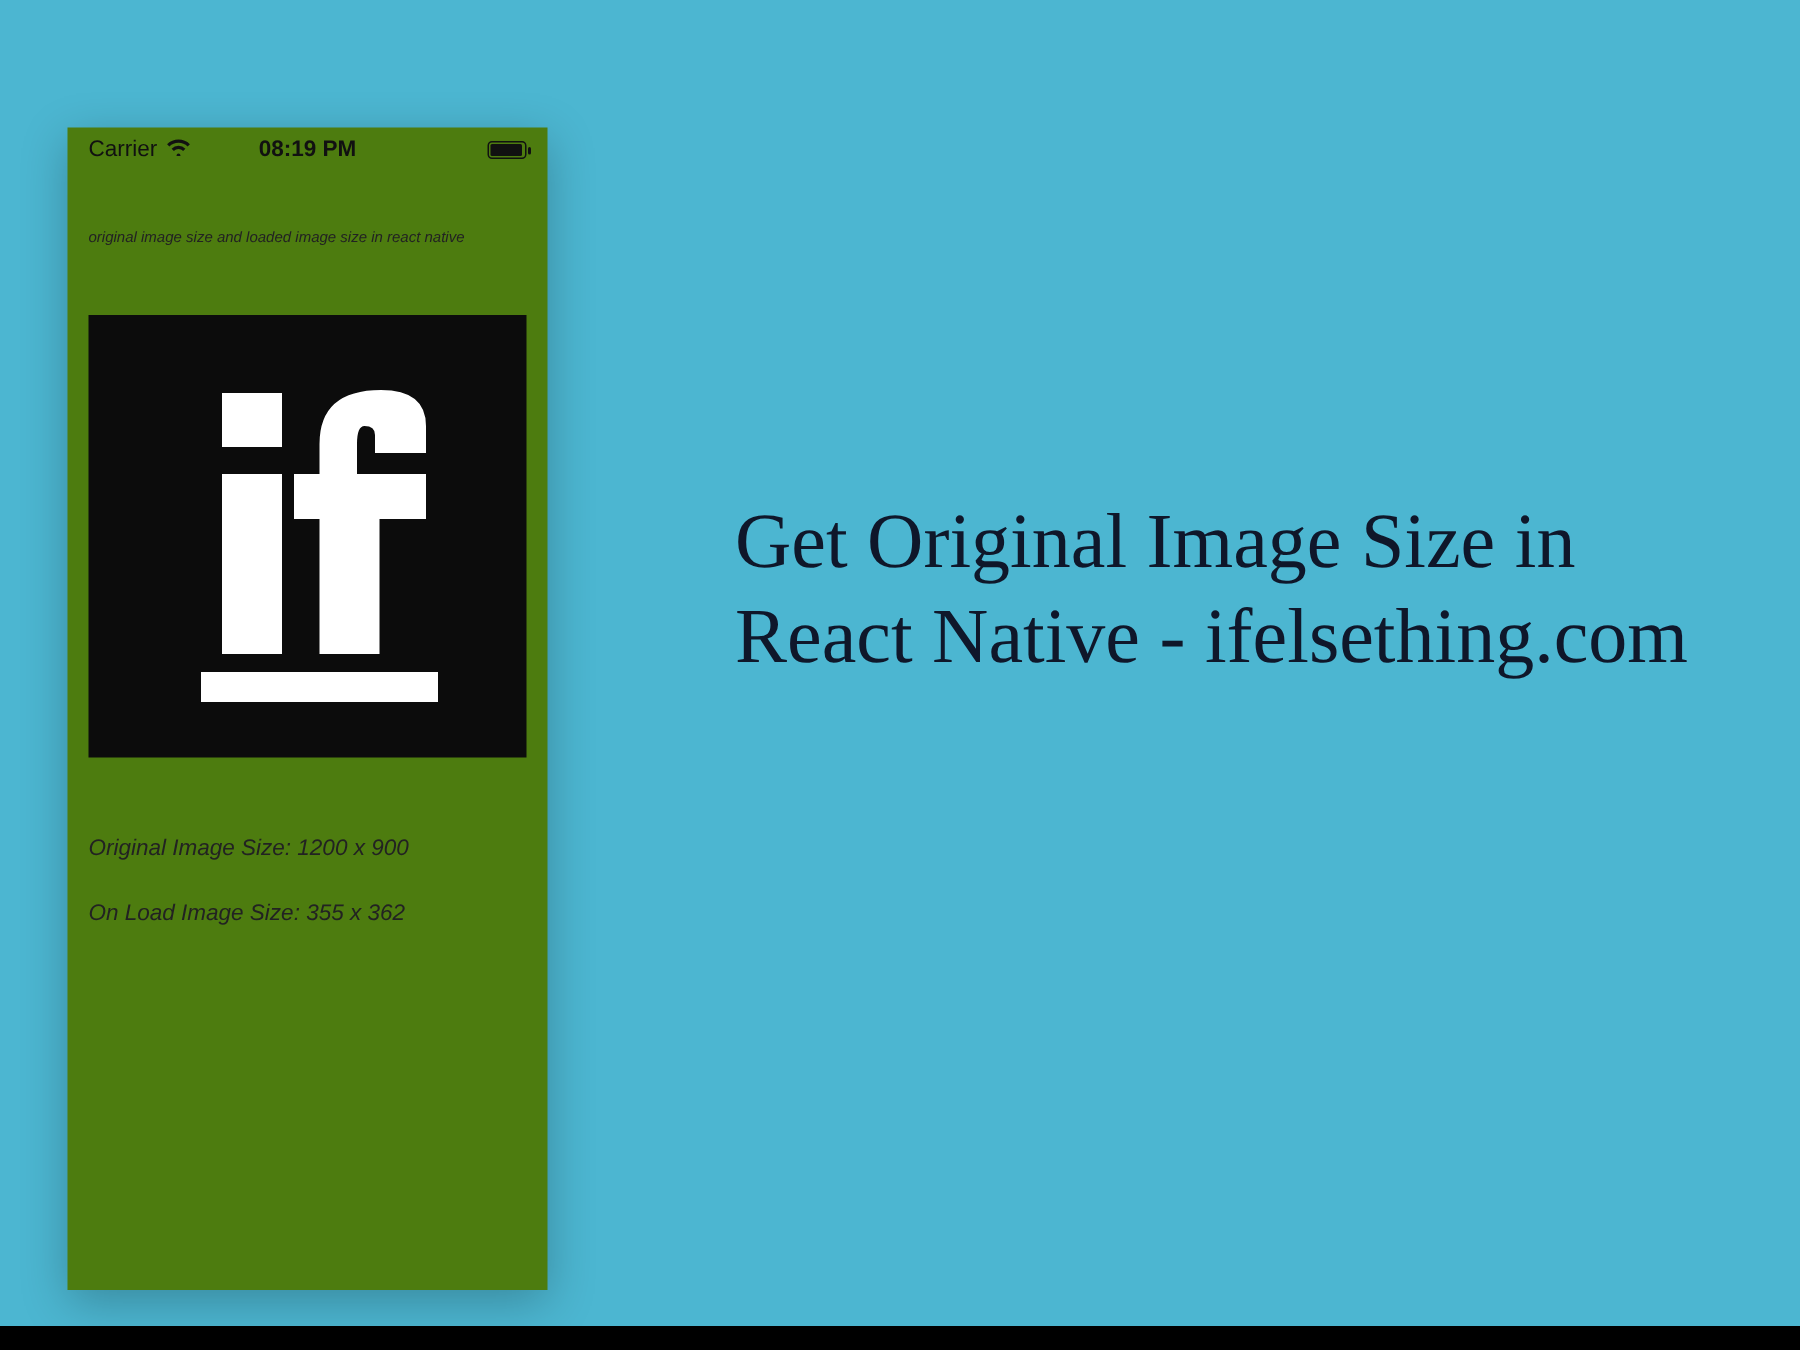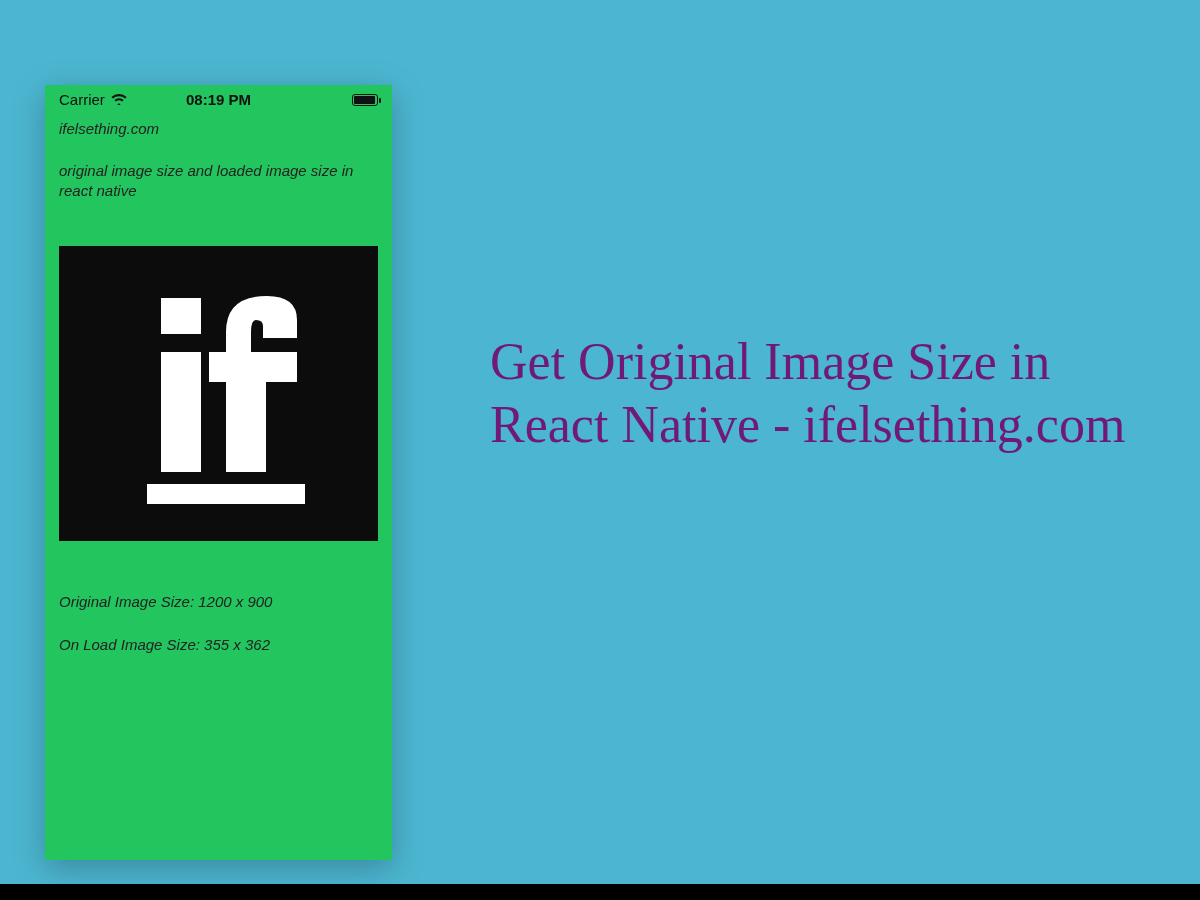--- a/index.html
+++ b/index.html
@@ -13,23 +13,23 @@
     width: 1200px;
     height: 900px;
     background: #4cb6d1;
     margin: 0;
   }
   
   .phone {
     position: absolute;
     left: 45px;
     top: 85px;
-    width: 347px;
+    width: 320px;
     height: 775px;
-    background: #22c55e;
+    background: #4d7c0f;
     box-shadow: 0 8px 30px rgba(0,0,0,.25);
   }
   .status-bar {
     display: flex;
     align-items: center;
     justify-content: space-between;
     padding: 6px 14px 2px 14px;
     font-size: 15px;
     font-weight: 500;
     color: #111;
@@ -50,23 +50,23 @@
 
   .app-body { padding: 8px 14px 14px 14px; }
   .site-label {
     font-style: italic;
     font-size: 15px;
     color: #222;
     margin-top: 2px;
   }
   .subtitle {
     font-style: italic;
-    font-size: 15px;
+    font-size: 10px;
     color: #222;
-    margin-top: 24px;
+    margin-top: 34px;
     line-height: 1.35;
   }
   .hero {
     margin-top: 44px;
     width: 100%;
     height: 295px;
     background: #0c0c0c;
     display:flex;
     align-items:center;
     justify-content:center;
@@ -81,21 +81,21 @@
   .measure-line.second { margin-top: 26px; }
 
   .page-title {
     position:absolute;
     left: 490px;
     top: 330px;
     right: 50px;
     font-family: "Palatino Linotype", Palatino, "Book Antiqua", Georgia, serif;
     font-size: 52px;
     line-height: 1.22;
-    color: #701a75;
+    color: #0f172a;
     font-weight: 400;
   }
 
   
   .bottom-strip {
     position:absolute;
     left:0; right:0; bottom:0;
     height: 16px;
     background:#000;
   }
@@ -118,21 +118,20 @@
       </div>
       <div class="status-center">08:19 PM</div>
       <div class="status-right">
         <span class="battery">
             <span class="fill"></span>
           </span>
       </div>
     </div>
 
     <div class="app-body">
-      <div class="site-label">ifelsething.com</div>
       <div class="subtitle">original image size and loaded image size in react native</div>
 
       <div class="hero">
         <span class="if-mark">
 
           <svg width="255" height="255" viewBox="0 0 255 255">
             <g fill="#fff">
 
               <rect x="70" y="32" width="40" height="36"></rect>
 

